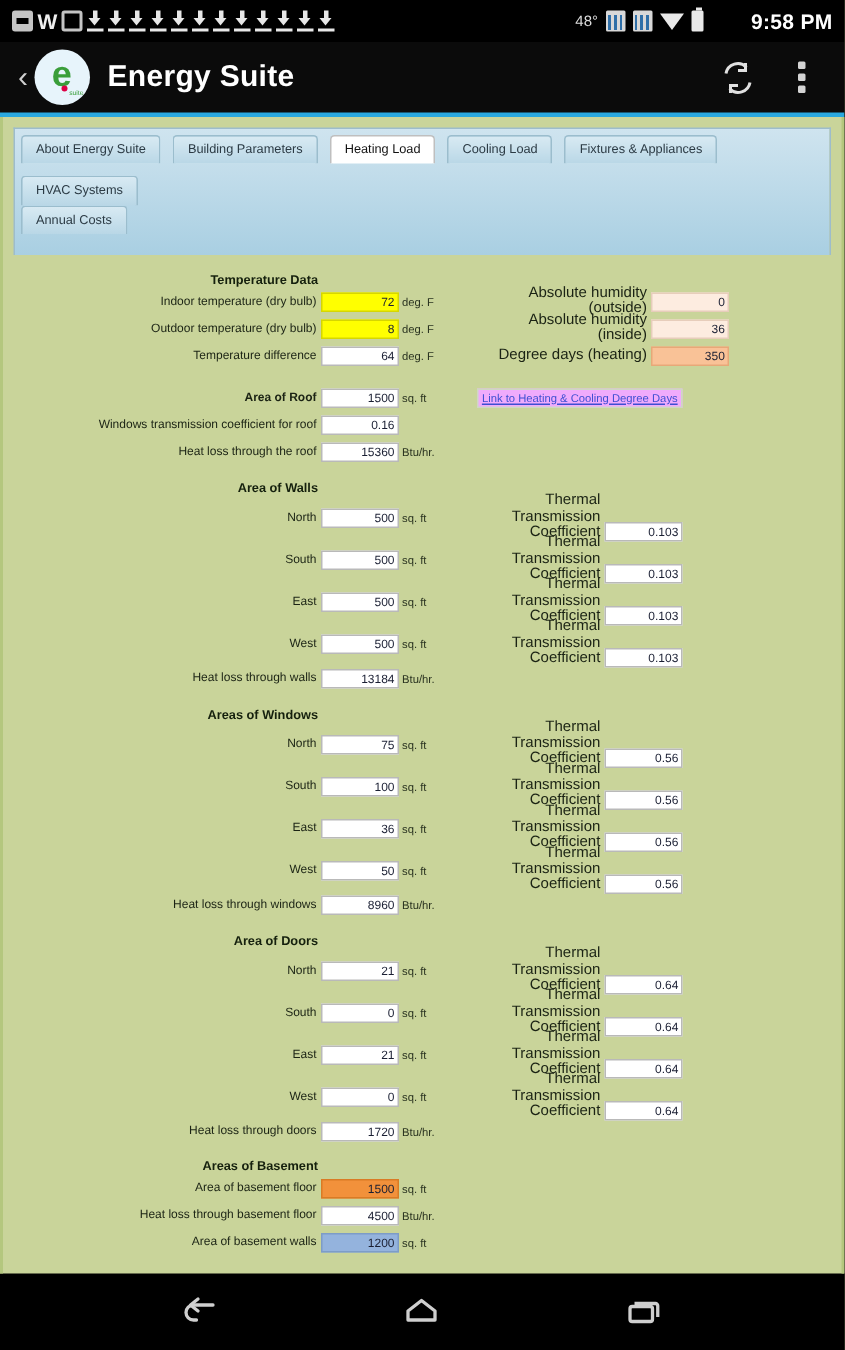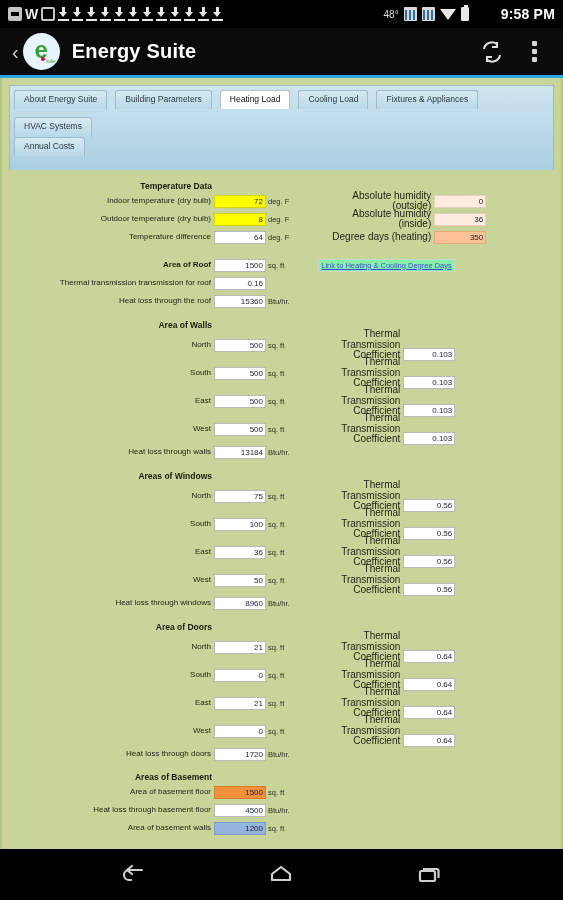--- a/index.html
+++ b/index.html
@@ -112,21 +112,21 @@
   .fld.yellow { background: #ffff00; border-color:#d6d600; }
   .fld.peach  { background: #fdece0; border-color:#e7cdbb; }
   .fld.orange { background: #f2913b; border-color:#d97b25; }
   .fld.lorange{ background: #f9c297; border-color:#e7a878; }
   .fld.blue   { background: #94b3dd; border-color:#7d9cc7; }
   .unit { font-size: 7.5px; color:#2a3320; padding-left: 2px; white-space: nowrap; }
   .unit.two { line-height: 1.0; font-size: 7px; }
 
   .link {
     color: #3e4fd2; font-size: 7.5px; text-decoration: underline;
-    border: 1px solid #cfd7c4; padding: 1px 2px; background: #86efac;
+    border: 1px solid #cfd7c4; padding: 1px 2px; background: #f0abfc;
     white-space: nowrap;
   }
   .rightcol {
     margin-left: 18px; display: flex; align-items: center; gap: 3px;
   }
   .ttc-lbl {
     font-size: 10px; text-align: right; width: 80px; line-height: 1.05; color:#1b2314;
   }
 
   
@@ -266,21 +266,21 @@
     <div style="height:10px"></div>
 
     <div class="row">
       <div class="lbl bold">Area of Roof</div>
       <div class="fld">1500</div>
       <div class="unit">sq. ft</div>
       <a class="link" style="margin-left:34px" href="#">Link to Heating &amp; Cooling Degree Days</a>
     </div>
 
     <div class="row">
-      <div class="lbl">Thermal transmission transmission for roof</div>
+      <div class="lbl">Windows transmission coefficient for roof</div>
       <div class="fld">0.16</div>
       <div class="unit"></div>
     </div>
 
     <div class="row">
       <div class="lbl">Heat loss through the roof</div>
       <div class="fld">15360</div>
       <div class="unit">Btu/hr.</div>
     </div>
 

